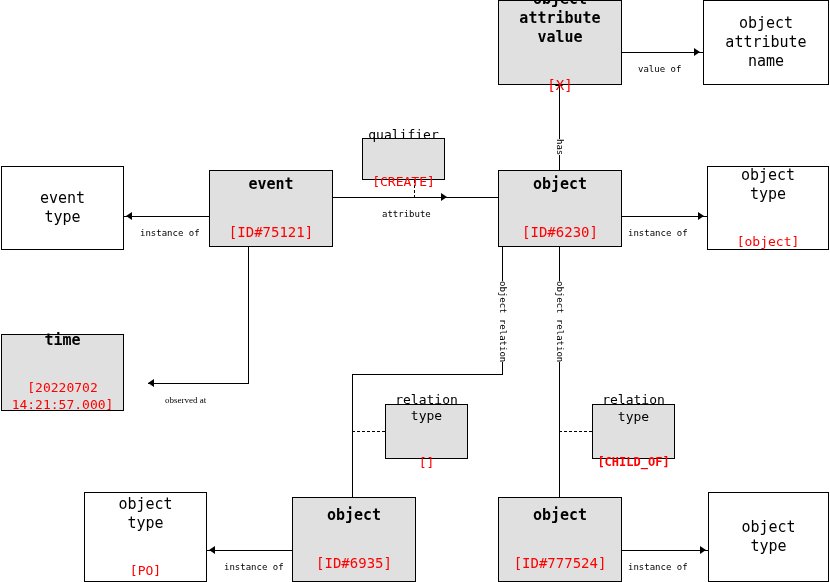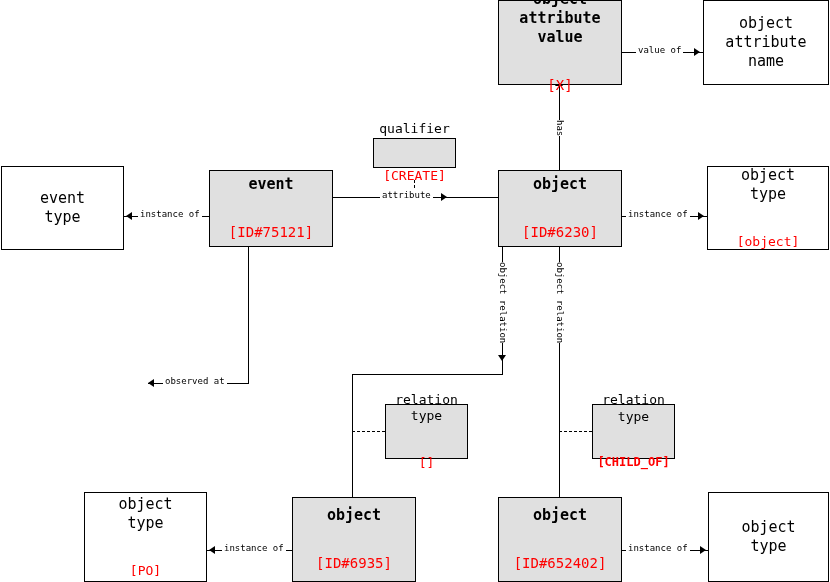--- a/index.html
+++ b/index.html
@@ -59,20 +59,21 @@
   }
   .elabel {
     position: absolute;
     font-size: 9px;
     color: #000000;
     background: #ffffff;
     padding: 0 2px;
     white-space: nowrap;
     z-index: 2;
     font-family: "DejaVu Sans Mono", monospace;
+    margin-top: 19px;
   }
   .elabel.vert {
     writing-mode: vertical-rl;
     text-orientation: mixed;
   }
   .arrow {
     position: absolute;
     width: 0;
     height: 0;
     z-index: 2;
@@ -121,21 +122,21 @@
   <div class="arrow left" style="left:126px; top:212px;"></div>
   <div class="elabel" style="left:138px; top:209px;">instance of</div>
 
   <div class="edge h" style="left:621px; top:216px; width:87px;"></div>
   <div class="arrow right" style="left:698px; top:212px;"></div>
   <div class="elabel" style="left:626px; top:209px;">instance of</div>
 
   <div class="edge v" style="left:248px; top:247px; height:136px;"></div>
   <div class="edge h" style="left:148px; top:383px; width:101px;"></div>
   <div class="arrow left" style="left:148px; top:379px;"></div>
-  <div class="elabel" style="left:163px; top:376px;">observed at</div>
+  <div class="elabel" style="left:163px; top:376px;font-family:Liberation Serif, serif;">observed at</div>
 
   <div class="edge v" style="left:502px; top:247px; height:127px;"></div>
   <div class="arrow down" style="left:498px; top:355px;"></div>
   <div class="edge h" style="left:352px; top:374px; width:151px;"></div>
   <div class="edge v" style="left:352px; top:374px; height:123px;"></div>
   <div class="elabel vert" style="left:496px; top:262px;">object relation</div>
 
   <div class="edge v" style="left:559px; top:247px; height:250px;"></div>
   <div class="elabel vert" style="left:553px; top:262px;">object relation</div>
 
@@ -157,21 +158,21 @@
 value</div>
     <div class="val f14">[X]</div>
   </div>
 
   <div class="node plain" style="left:703px; top:0px; width:126px; height:85px;">
     <div class="lbl f15" style="white-space:pre-line;">object
 attribute
 name</div>
   </div>
 
-  <div class="node filled" style="left:373px; top:138px; width:83px; height:30px;">
+  <div class="node filled" style="left:362px; top:138px; width:83px; height:42px;">
     <div class="lbl f13">qualifier</div>
     <div class="val f13">[CREATE]</div>
   </div>
 
   <div class="node plain" style="left:1px; top:166px; width:123px; height:84px;">
     <div class="lbl f15" style="white-space:pre-line;">event
 type</div>
   </div>
 
   <div class="node filled" style="left:209px; top:170px; width:124px; height:77px;">
@@ -183,20 +184,25 @@
     <div class="lbl bold f15">object</div>
     <div class="val f14">[ID#6230]</div>
   </div>
 
   <div class="node plain" style="left:707px; top:166px; width:122px; height:84px;">
     <div class="lbl f15" style="white-space:pre-line;">object
 type</div>
     <div class="val f13">[object]</div>
   </div>
 
+  <div class="node filled" style="left:1px; top:334px; width:123px; height:77px;">
+    <div class="lbl bold f15">time</div>
+    <div class="val f13" style="white-space:pre-line;">[20220702
+14:21:57.000]</div>
+  </div>
 
   <div class="node filled" style="left:385px; top:404px; width:83px; height:55px;">
     <div class="lbl f13" style="white-space:pre-line;">relation
 type</div>
     <div class="val f13">[]</div>
   </div>
 
   <div class="node filled" style="left:592px; top:404px; width:83px; height:55px;">
     <div class="lbl f13" style="white-space:pre-line;">relation
 type</div>
@@ -209,21 +215,21 @@
     <div class="val f13">[PO]</div>
   </div>
 
   <div class="node filled" style="left:292px; top:497px; width:124px; height:85px;">
     <div class="lbl bold f15">object</div>
     <div class="val f14">[ID#6935]</div>
   </div>
 
   <div class="node filled" style="left:498px; top:497px; width:124px; height:85px;">
     <div class="lbl bold f15">object</div>
-    <div class="val f14">[ID#652402]</div>
+    <div class="val f14">[ID#777524]</div>
   </div>
 
   <div class="node plain" style="left:708px; top:492px; width:121px; height:90px;">
     <div class="lbl f15" style="white-space:pre-line;">object
 type</div>
   </div>
 
 </div>
 
 </body></html>

